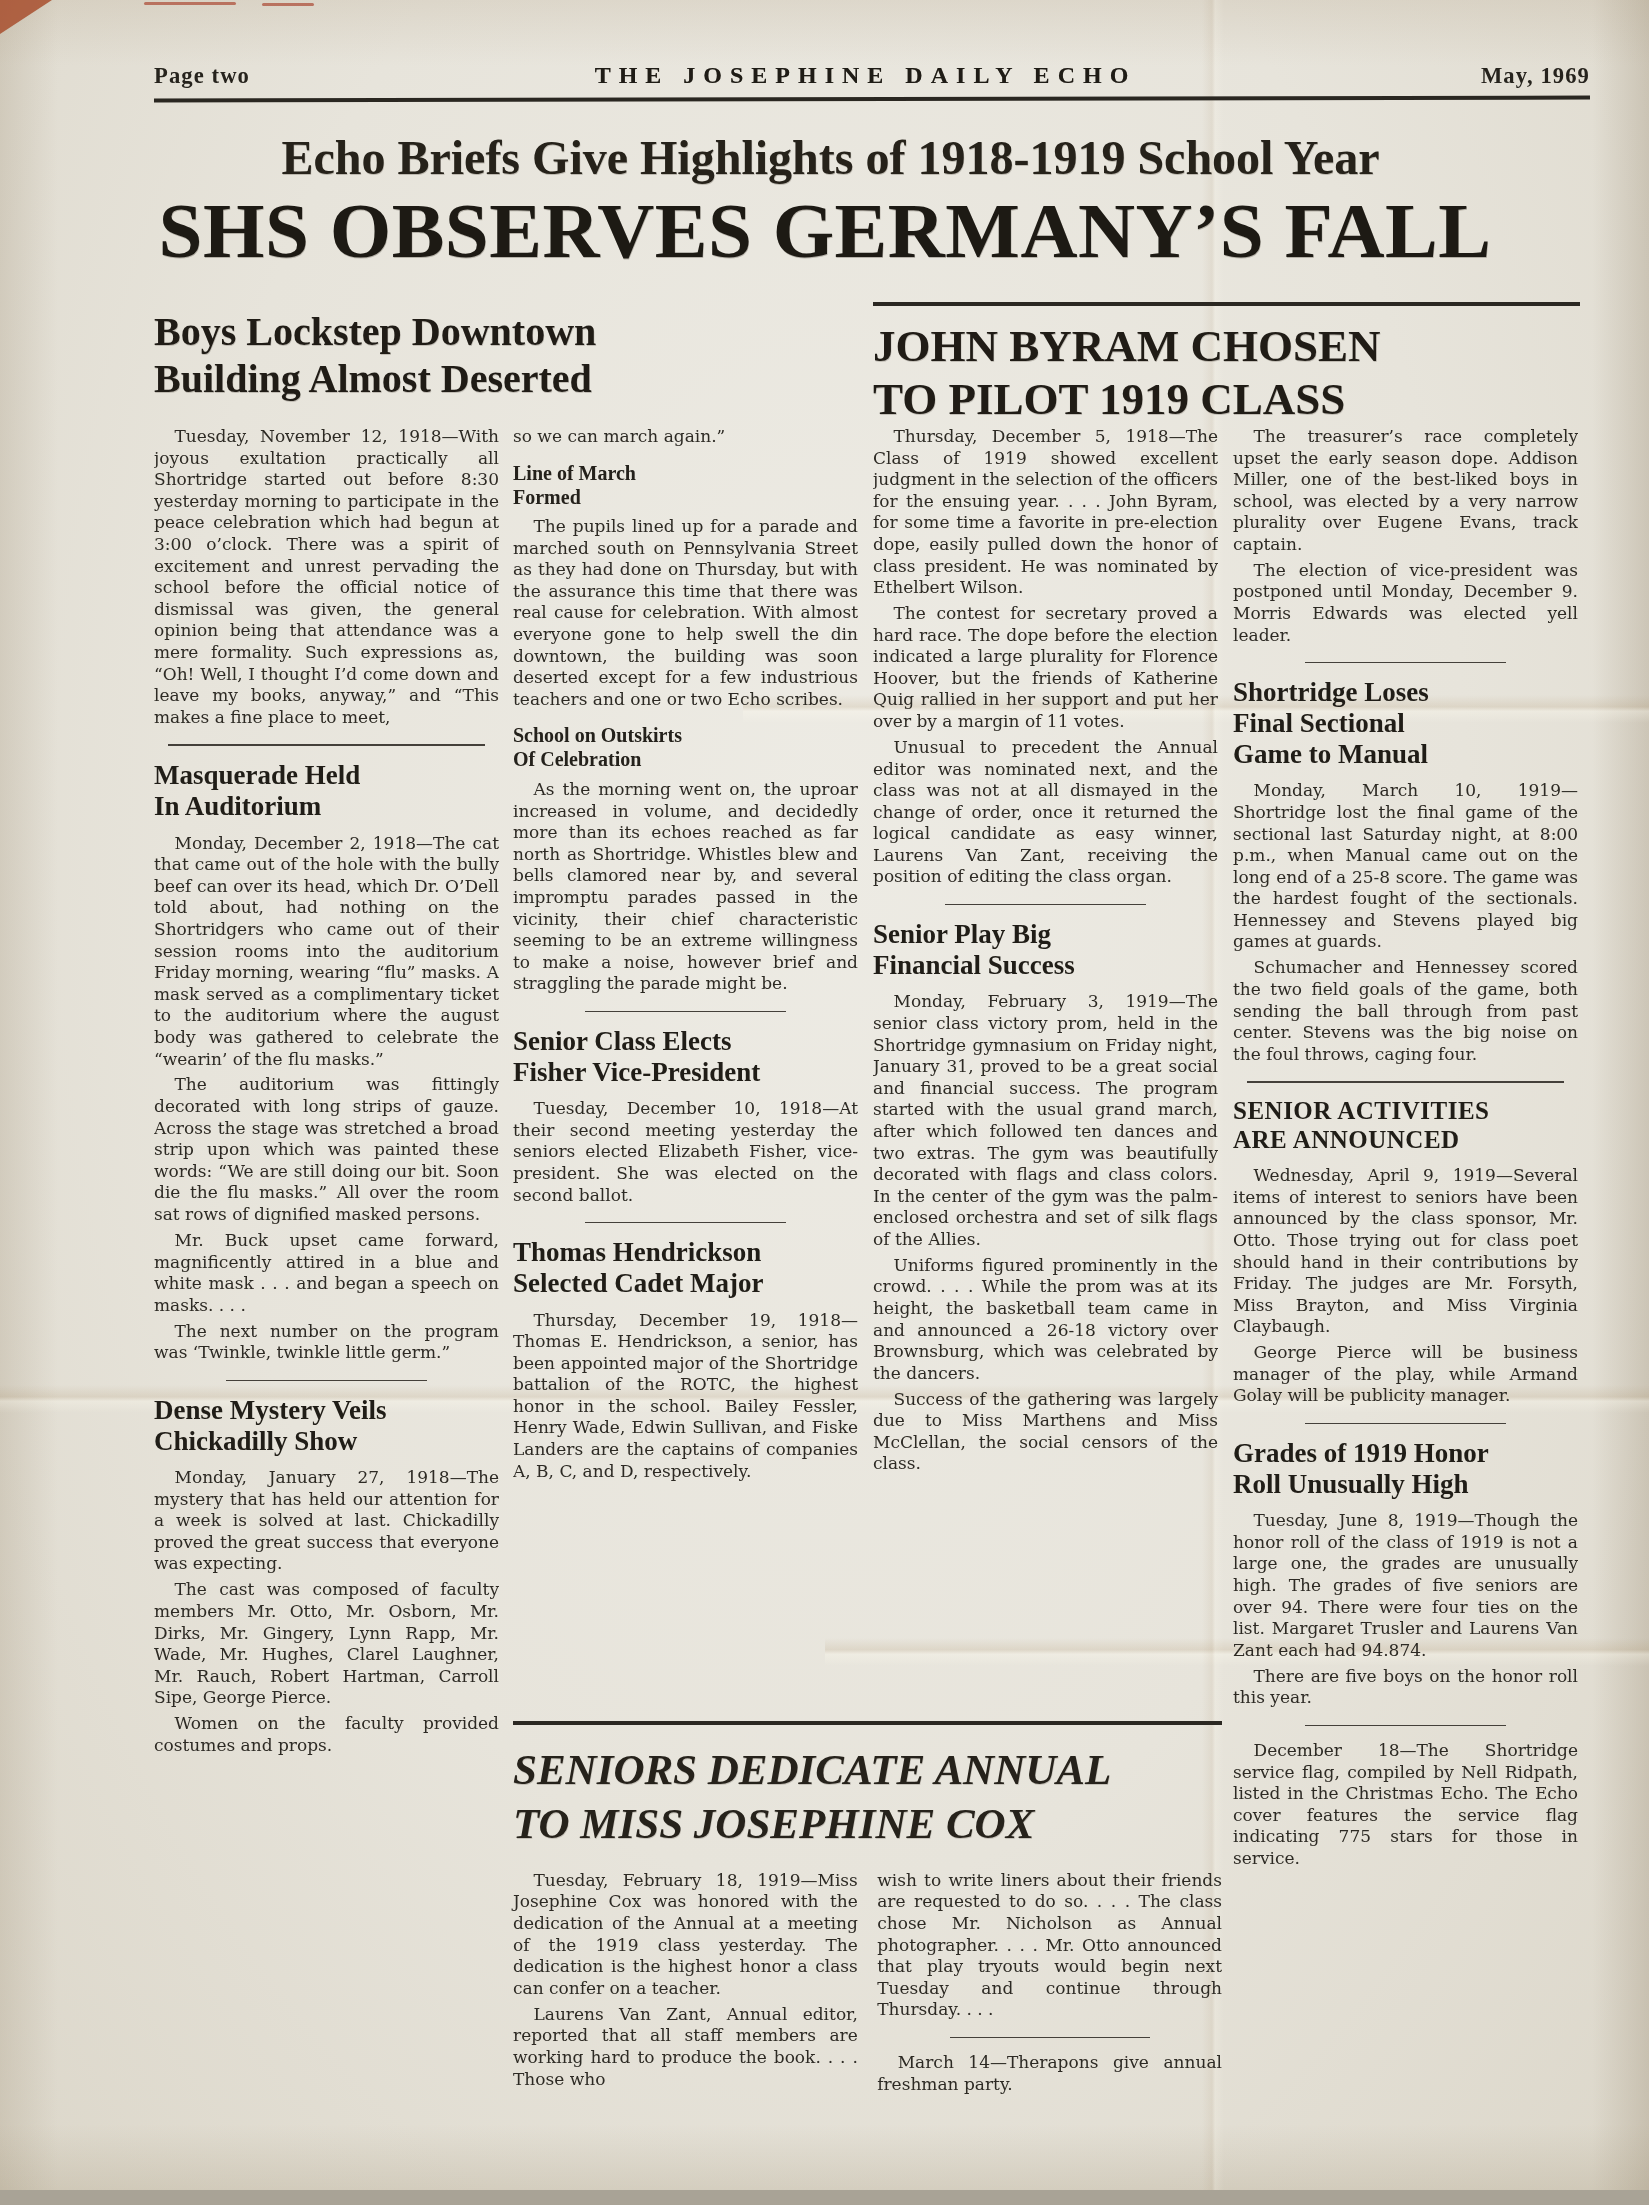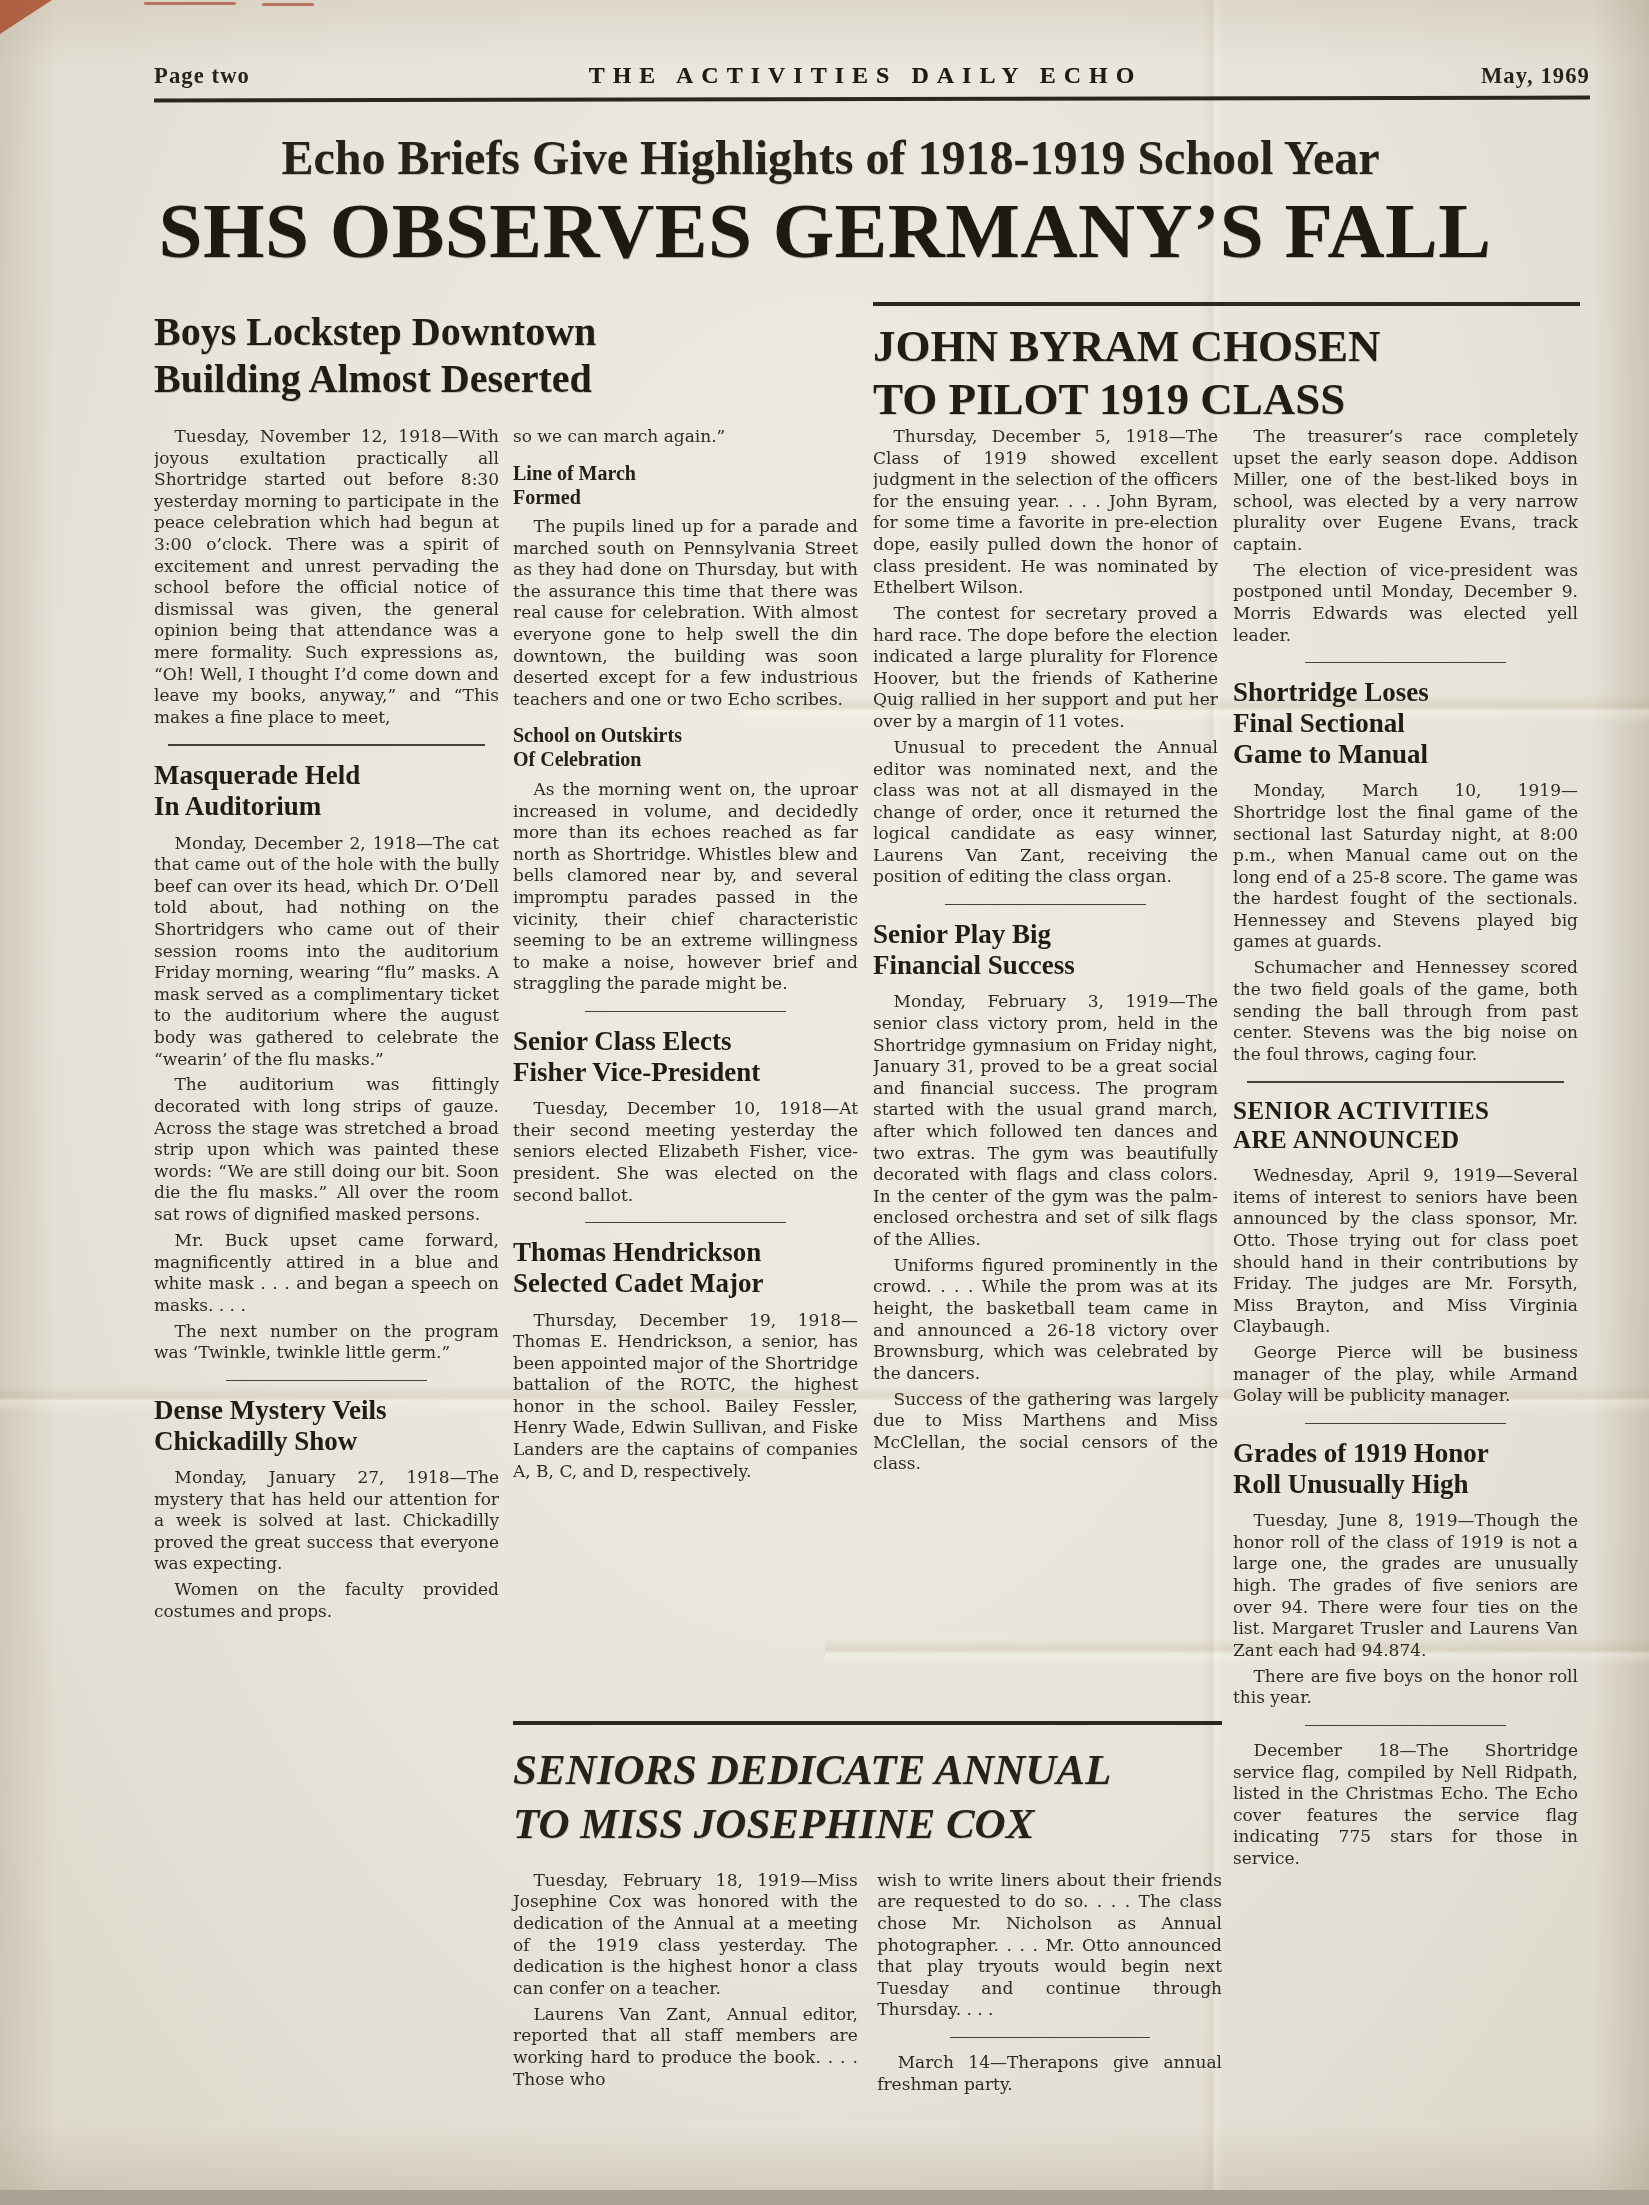--- a/index.html
+++ b/index.html
@@ -91,21 +91,21 @@
   <div class="edge-dash dash1"></div>
   <div class="edge-dash dash2"></div>
   <div class="crease c1"></div>
   <div class="crease c2"></div>
   <div class="crease c3"></div>
   <div class="crease-v cv1"></div>
 
   <div class="header">
     <div class="header-row">
       <span class="page-num">Page two</span>
-      <span class="masthead">THE ACTIVITIES DAILY ECHO</span>
+      <span class="masthead">THE JOSEPHINE DAILY ECHO</span>
       <span class="issue-date">May, 1969</span>
     </div>
     <hr class="header-rule">
   </div>
 
   <div class="kicker">Echo Briefs Give Highlights of 1918-1919 School Year</div>
   <div class="main-headline">SHS OBSERVES GERMANY’S FALL</div>
 
   <h2 class="boys-head">Boys Lockstep Downtown
 Building Almost Deserted</h2>
@@ -118,20 +118,21 @@
     <h3 class="article-title">Masquerade Held
 In Auditorium</h3>
     <p class="body">Monday, December 2, 1918—The cat that came out of the hole with the bully beef can over its head, which Dr. O’Dell told about, had nothing on the Shortridgers who came out of their session rooms into the auditorium Friday morning, wearing “flu” masks. A mask served as a complimentary ticket to the auditorium where the august body was gathered to celebrate the “wearin’ of the flu masks.”</p>
     <p class="body">The auditorium was fittingly decorated with long strips of gauze. Across the stage was stretched a broad strip upon which was painted these words: “We are still doing our bit. Soon die the flu masks.” All over the room sat rows of dignified masked persons.</p>
     <p class="body">Mr. Buck upset came forward, magnificently attired in a blue and white mask . . . and began a speech on masks. . . .</p>
     <p class="body">The next number on the program was ‘Twinkle, twinkle little germ.”</p>
     <hr class="rule">
     <h3 class="article-title">Dense Mystery Veils
 Chickadilly Show</h3>
     <p class="body">Monday, January 27, 1918—The mystery that has held our attention for a week is solved at last. Chickadilly proved the great success that everyone was expecting.</p>
+    <p class="body">The cast was composed of faculty members Mr. Otto, Mr. Osborn, Mr. Dirks, Mr. Gingery, Lynn Rapp, Mr. Wade, Mr. Hughes, Clarel Laughner, Mr. Rauch, Robert Hartman, Carroll Sipe, George Pierce.</p>
     <p class="body">Women on the faculty provided costumes and props.</p>
   </div>
 
   <div class="col" id="col2">
     <p class="body noindent">so we can march again.”</p>
     <h4 class="subhead">Line of March
 Formed</h4>
     <p class="body">The pupils lined up for a parade and marched south on Pennsylvania Street as they had done on Thursday, but with the assurance this time that there was real cause for celebration. With almost everyone gone to help swell the din downtown, the building was soon deserted except for a few industrious teachers and one or two Echo scribes.</p>
     <h4 class="subhead">School on Outskirts
 Of Celebration</h4>

